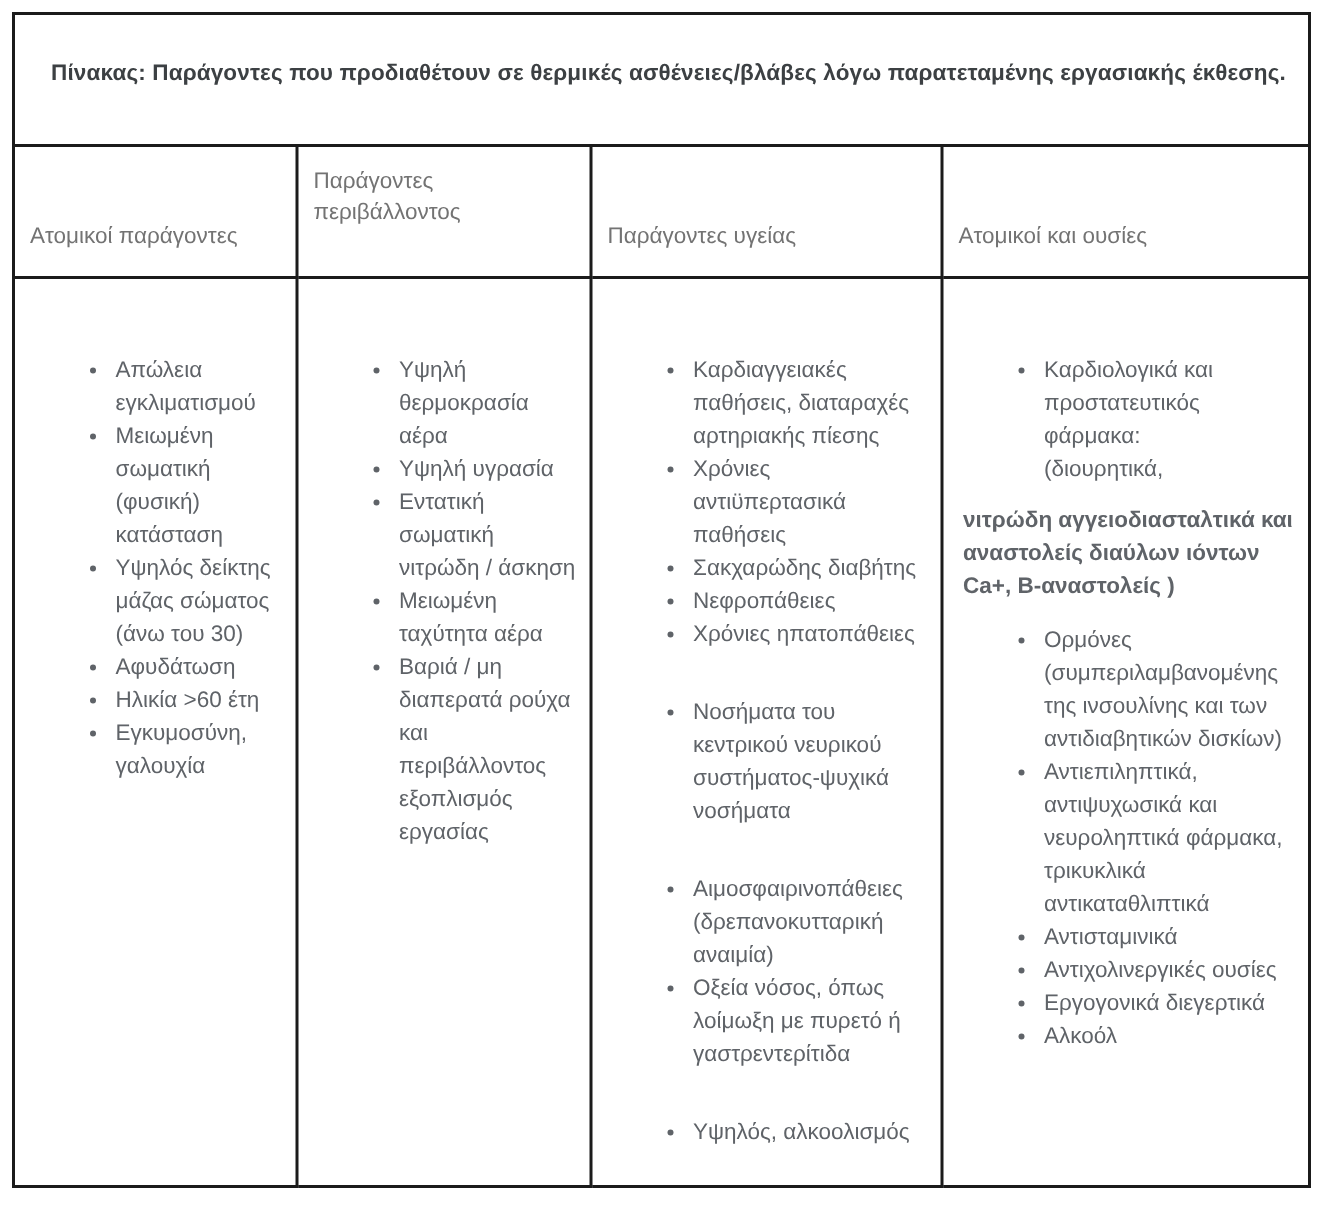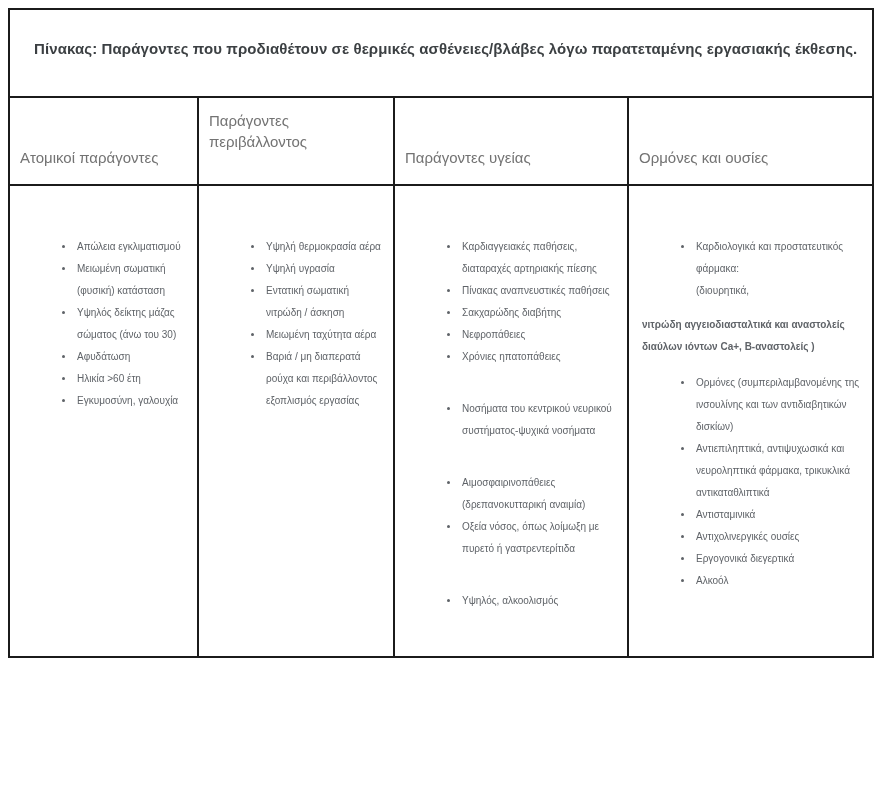--- a/index.html
+++ b/index.html
@@ -54,22 +54,22 @@
   td.header-cell.align-top    { vertical-align: top; }
   .header-label {
     white-space: pre-line;
     line-height: 21px;
   }
 
   
   td.body-cell {
     height: 472px;
     vertical-align: top;
-    padding: 50px 8px 8px 10px;
-    font-size: 10px;
+    padding: 50px 8px 24px 10px;
+    font-size: 15px;
     line-height: 22px;
   }
   .block { margin: 0; }
   .block + .block { margin-top: 30px; }
   .block.paragraph { margin-top: 12px; }
   .block.paragraph + .block { margin-top: 14px; }
 
   ul.block.list {
     padding-left: 55px;
     list-style: disc outside;
@@ -100,21 +100,21 @@
       <tr>
         <td class="title-cell" colspan="4">
           <span class="table-title">Πίνακας: Παράγοντες που προδιαθέτουν σε θερμικές ασθένειες/βλάβες λόγω παρατεταμένης εργασιακής έκθεσης.</span>
         </td>
       </tr>
       <tr>
           <td class="header-cell align-bottom"><span class="header-label">Ατομικοί παράγοντες</span></td>
           <td class="header-cell align-top"><span class="header-label">Παράγοντες
 περιβάλλοντος</span></td>
           <td class="header-cell align-bottom"><span class="header-label">Παράγοντες υγείας</span></td>
-          <td class="header-cell align-bottom"><span class="header-label">Ορμόνες και ουσίες</span></td>
+          <td class="header-cell align-bottom"><span class="header-label">Ατομικοί και ουσίες</span></td>
         </tr>
       <tr>
           <td class="body-cell">
             <ul class="block list">
               <li>Απώλεια εγκλιματισμού</li>
               <li>Μειωμένη σωματική (φυσική) κατάσταση</li>
               <li>Υψηλός δείκτης μάζας σώματος (άνω του 30)</li>
               <li>Αφυδάτωση</li>
               <li>Ηλικία &gt;60 έτη</li>
               <li>Εγκυμοσύνη, γαλουχία</li>
@@ -125,21 +125,21 @@
               <li>Υψηλή θερμοκρασία αέρα</li>
               <li>Υψηλή υγρασία</li>
               <li>Εντατική σωματική νιτρώδη / άσκηση</li>
               <li>Μειωμένη ταχύτητα αέρα</li>
               <li>Βαριά / μη διαπερατά ρούχα και περιβάλλοντος εξοπλισμός εργασίας</li>
             </ul>
           </td>
           <td class="body-cell">
             <ul class="block list">
               <li>Καρδιαγγειακές παθήσεις, διαταραχές αρτηριακής πίεσης</li>
-              <li>Πίνακας αναπνευστικές παθήσεις</li>
+              <li>Χρόνιες αντιϋπερτασικά παθήσεις</li>
               <li>Σακχαρώδης διαβήτης</li>
               <li>Νεφροπάθειες</li>
               <li>Χρόνιες ηπατοπάθειες</li>
             </ul>
             <ul class="block list">
               <li>Νοσήματα του κεντρικού νευρικού συστήματος-ψυχικά νοσήματα</li>
             </ul>
             <ul class="block list">
               <li>Αιμοσφαιρινοπάθειες (δρεπανοκυτταρική αναιμία)</li>
               <li>Οξεία νόσος, όπως λοίμωξη με πυρετό ή γαστρεντερίτιδα</li>

